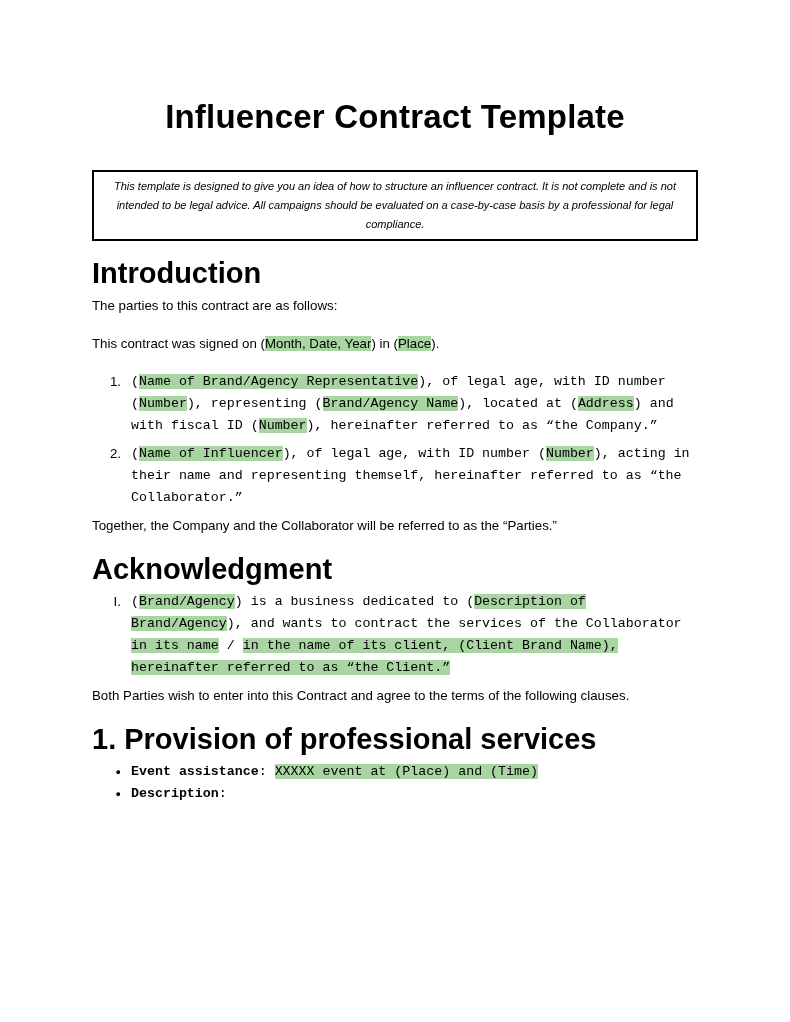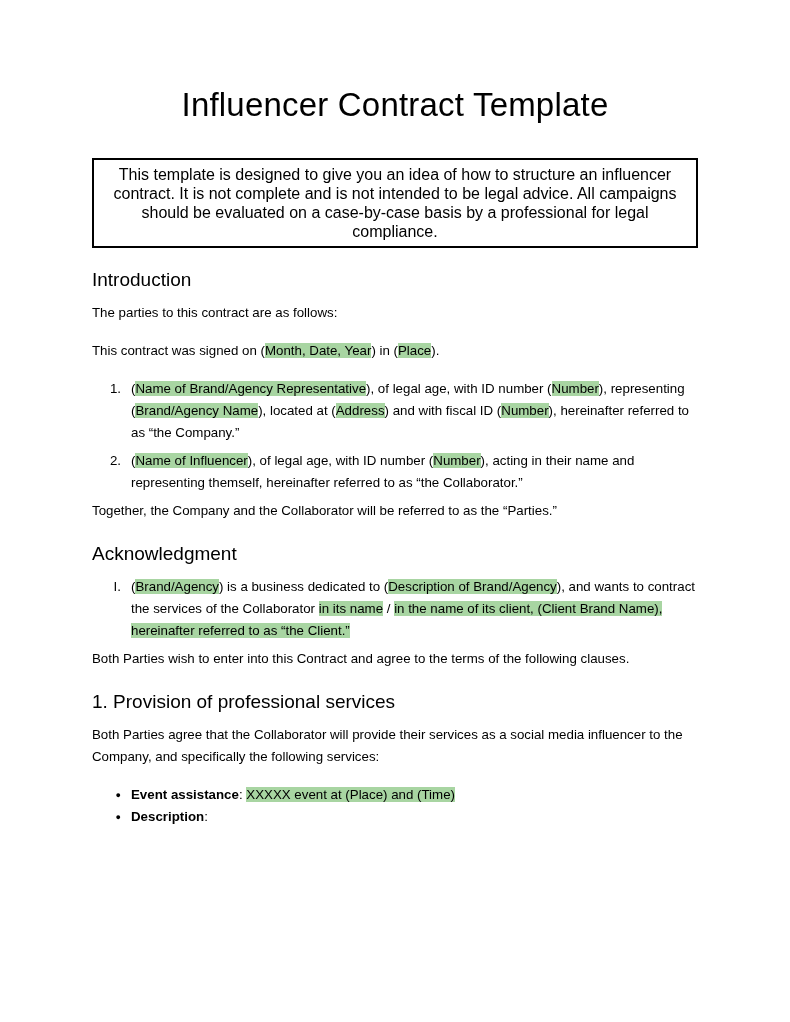--- a/index.html
+++ b/index.html
@@ -10,39 +10,40 @@
     background: #ffffff;
     color: #000000;
     font-family: "Liberation Sans", "DejaVu Sans", sans-serif;
     overflow: hidden;
   }
   .page { padding: 85px 92px 40px 92px; }
 
   h1.doc-title {
     font-size: 33px;
     line-height: 40px;
-    font-weight: 400;
+    font-weight: 700;
     text-align: center;
-    margin: 0;
+    margin: 12px;
     letter-spacing: 0.2px;
   }
 
   .disclaimer-box {
     border: 2px solid #000;
     margin: 33px 0 0 0;
     padding: 5px 18px;
     text-align: center;
-    font-size: 16px;
+    font-style: italic;
+    font-size: 11px;
     line-height: 19px;
   }
 
   h2.section-heading {
-    font-size: 19px;
+    font-size: 29px;
     line-height: 28px;
-    font-weight: 400;
+    font-weight: 700;
     margin: 18px 0 8px 0;
   }
 
   p.body-par {
     font-size: 13.3px;
     line-height: 22px;
     margin: 0 0 16px 0;
   }
 
   .list { margin: 0; }
@@ -52,21 +53,21 @@
     line-height: 22px;
     margin: 0 0 6px 0;
   }
   .li.tight { margin-bottom: 0; }
   .li .marker {
     flex: 0 0 29px;
     text-align: right;
     white-space: pre;
   }
   .li .marker.bullet-glyph { font-size: 9px; line-height: 22px; }
-  .li .li-text { flex: 1; margin-left: 10px; }
+  .li .li-text { flex: 1; margin-left: 10px; font-family: Liberation Mono, monospace; }
 
   .hl { background-color: var(--hl, #a8d5a2); }
   .b  { font-weight: 700; }
 </style>
 </head>
 <body style="color: rgb(0, 0, 0);">
 
 <div class="page">
 
   <h1 class="doc-title">Influencer Contract Template</h1>
@@ -101,21 +102,20 @@
     <div class="li">
       <span class="marker">I.</span>
       <div class="li-text"><span>(</span><span class="hl">Brand/Agency</span><span>) is a business dedicated to (</span><span class="hl">Description of Brand/Agency</span><span>), and wants to contract the services of the Collaborator </span><span class="hl">in its name</span><span> / </span><span class="hl">in the name of its client, (Client Brand Name), hereinafter referred to as “the Client.”</span></div>
     </div>
   </div>
 
   <p class="body-par">Both Parties wish to enter into this Contract and agree to the terms of the following clauses.</p>
 
   <h2 class="section-heading">1. Provision of professional services</h2>
 
-  <p class="body-par">Both Parties agree that the Collaborator will provide their services as a social media influencer to the Company, and specifically the following services:</p>
 
   <div class="list">
     <div class="li tight">
       <span class="marker bullet-glyph">●</span>
       <div class="li-text"><span class="b">Event assistance</span><span>: </span><span class="hl">XXXXX event at (Place) and (Time)</span></div>
     </div>
     <div class="li tight">
       <span class="marker bullet-glyph">●</span>
       <div class="li-text"><span class="b">Description</span><span>:</span></div>
     </div>

